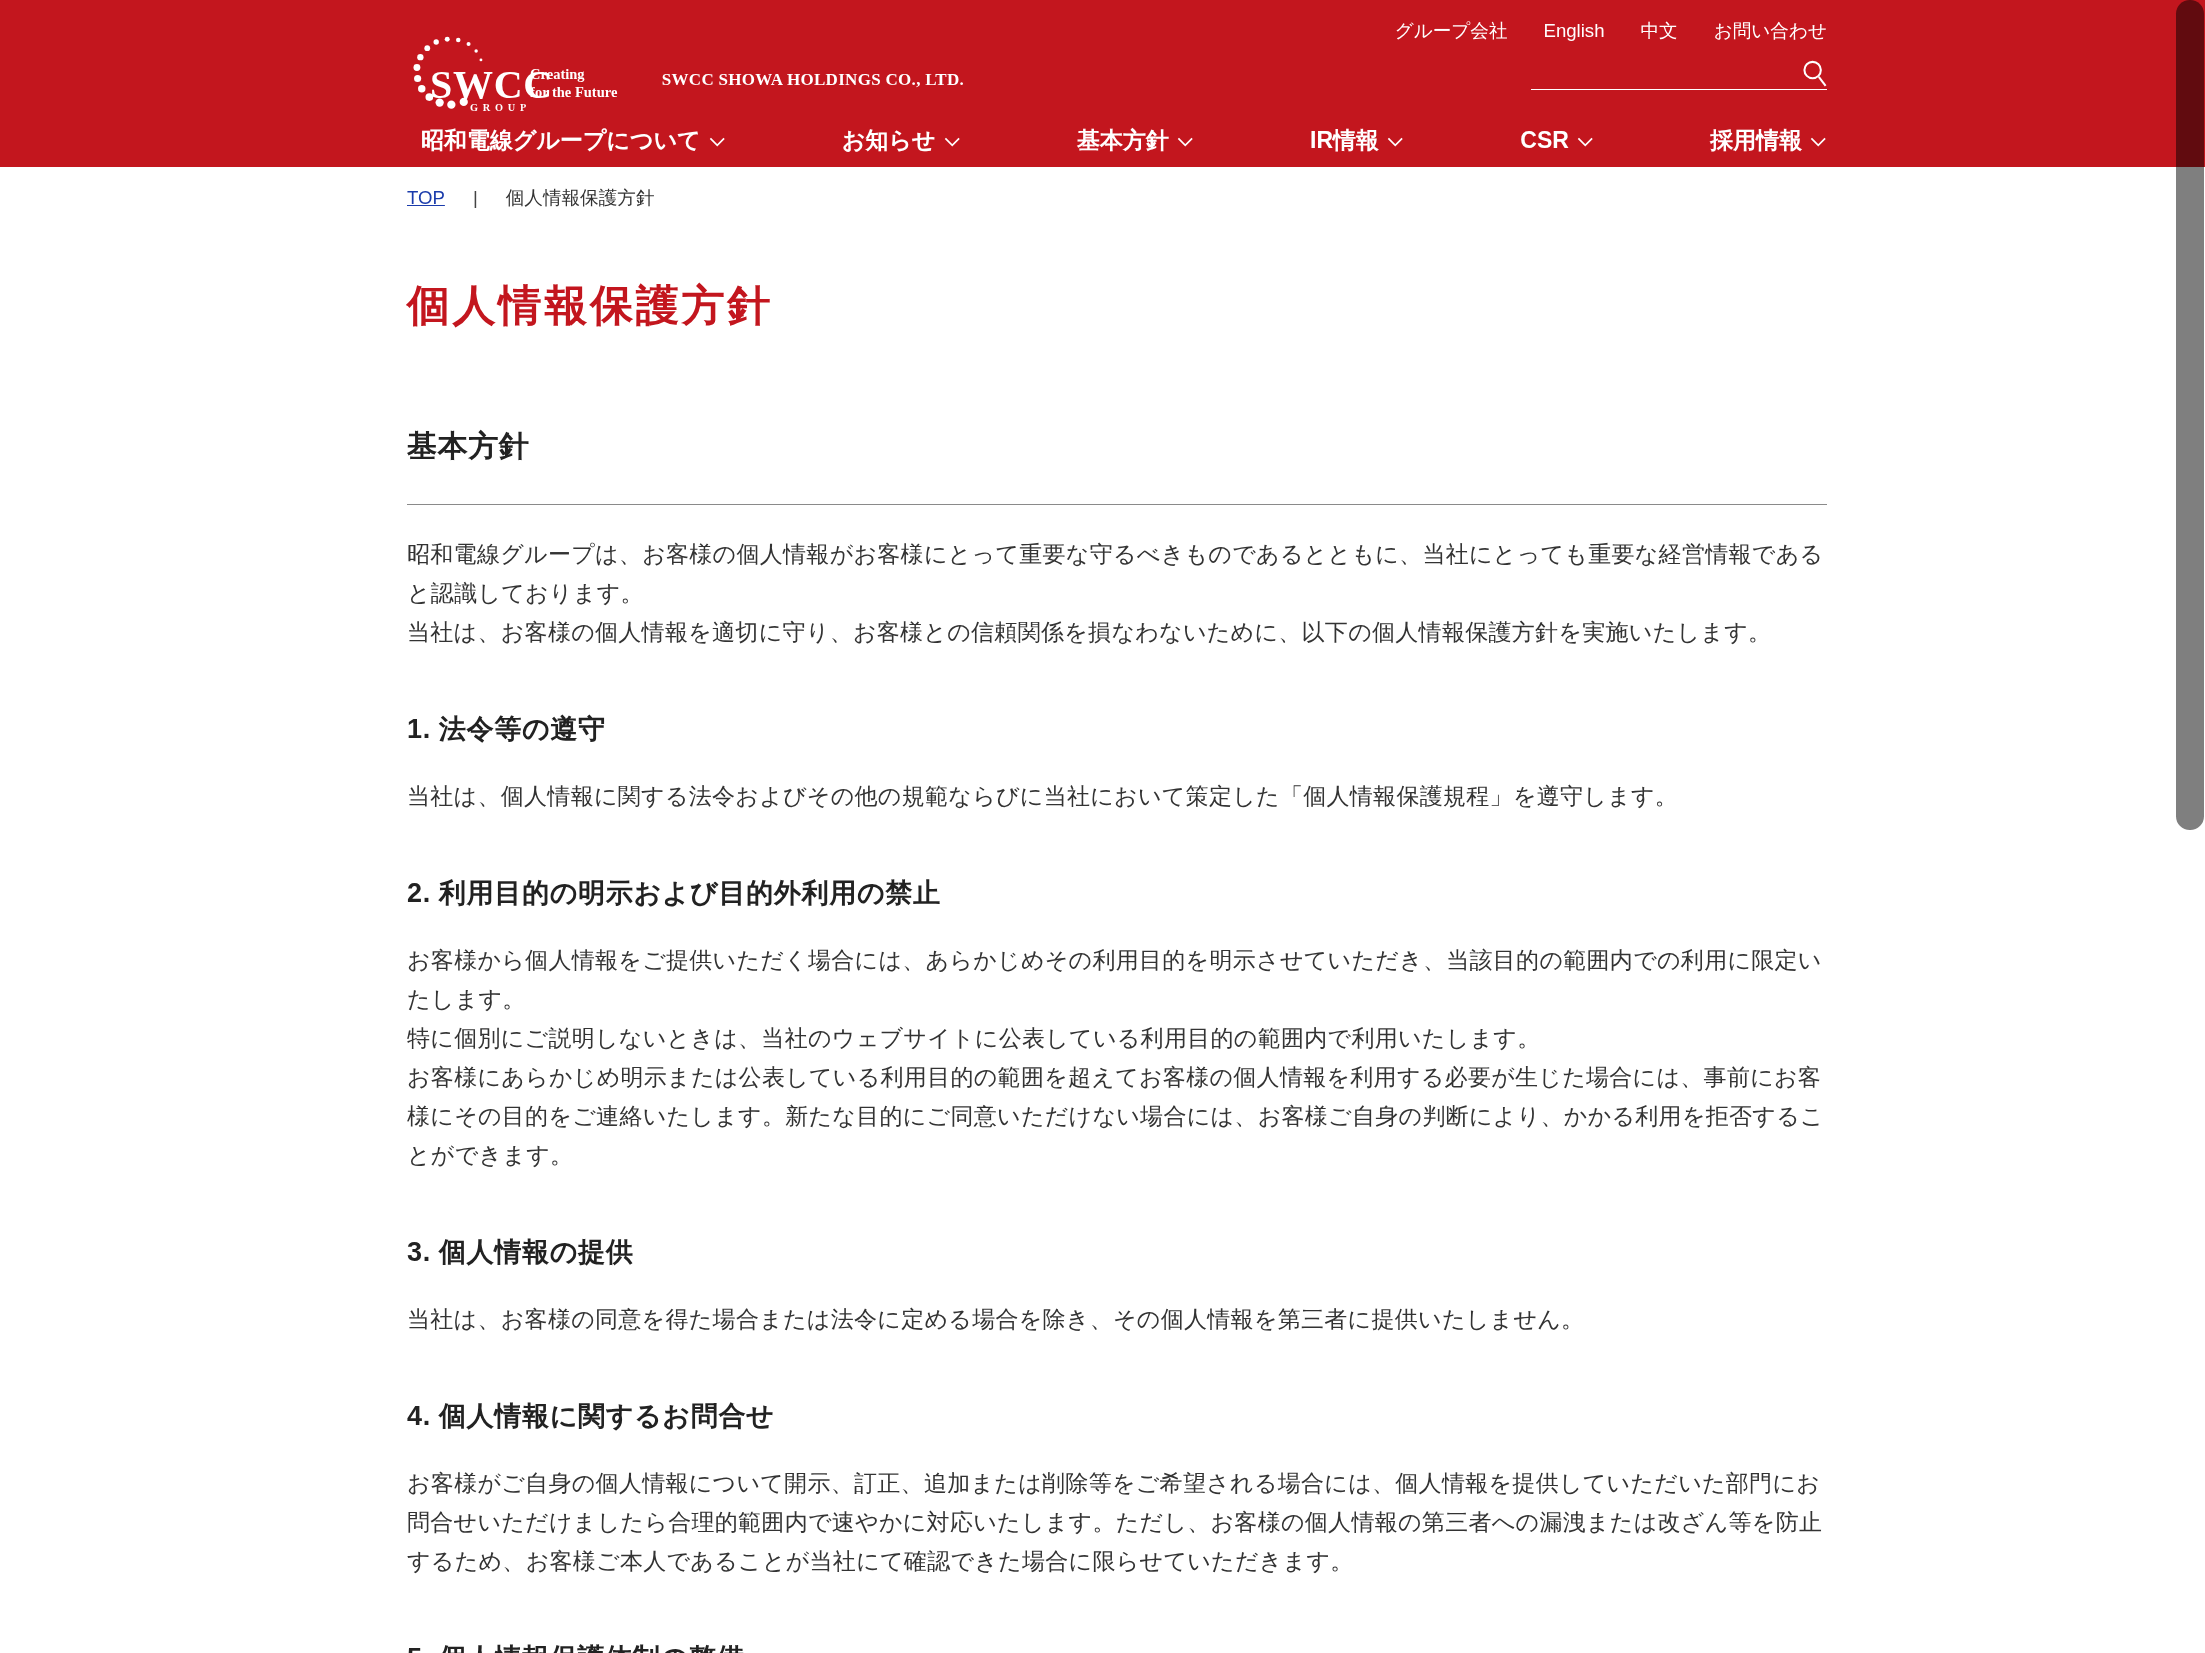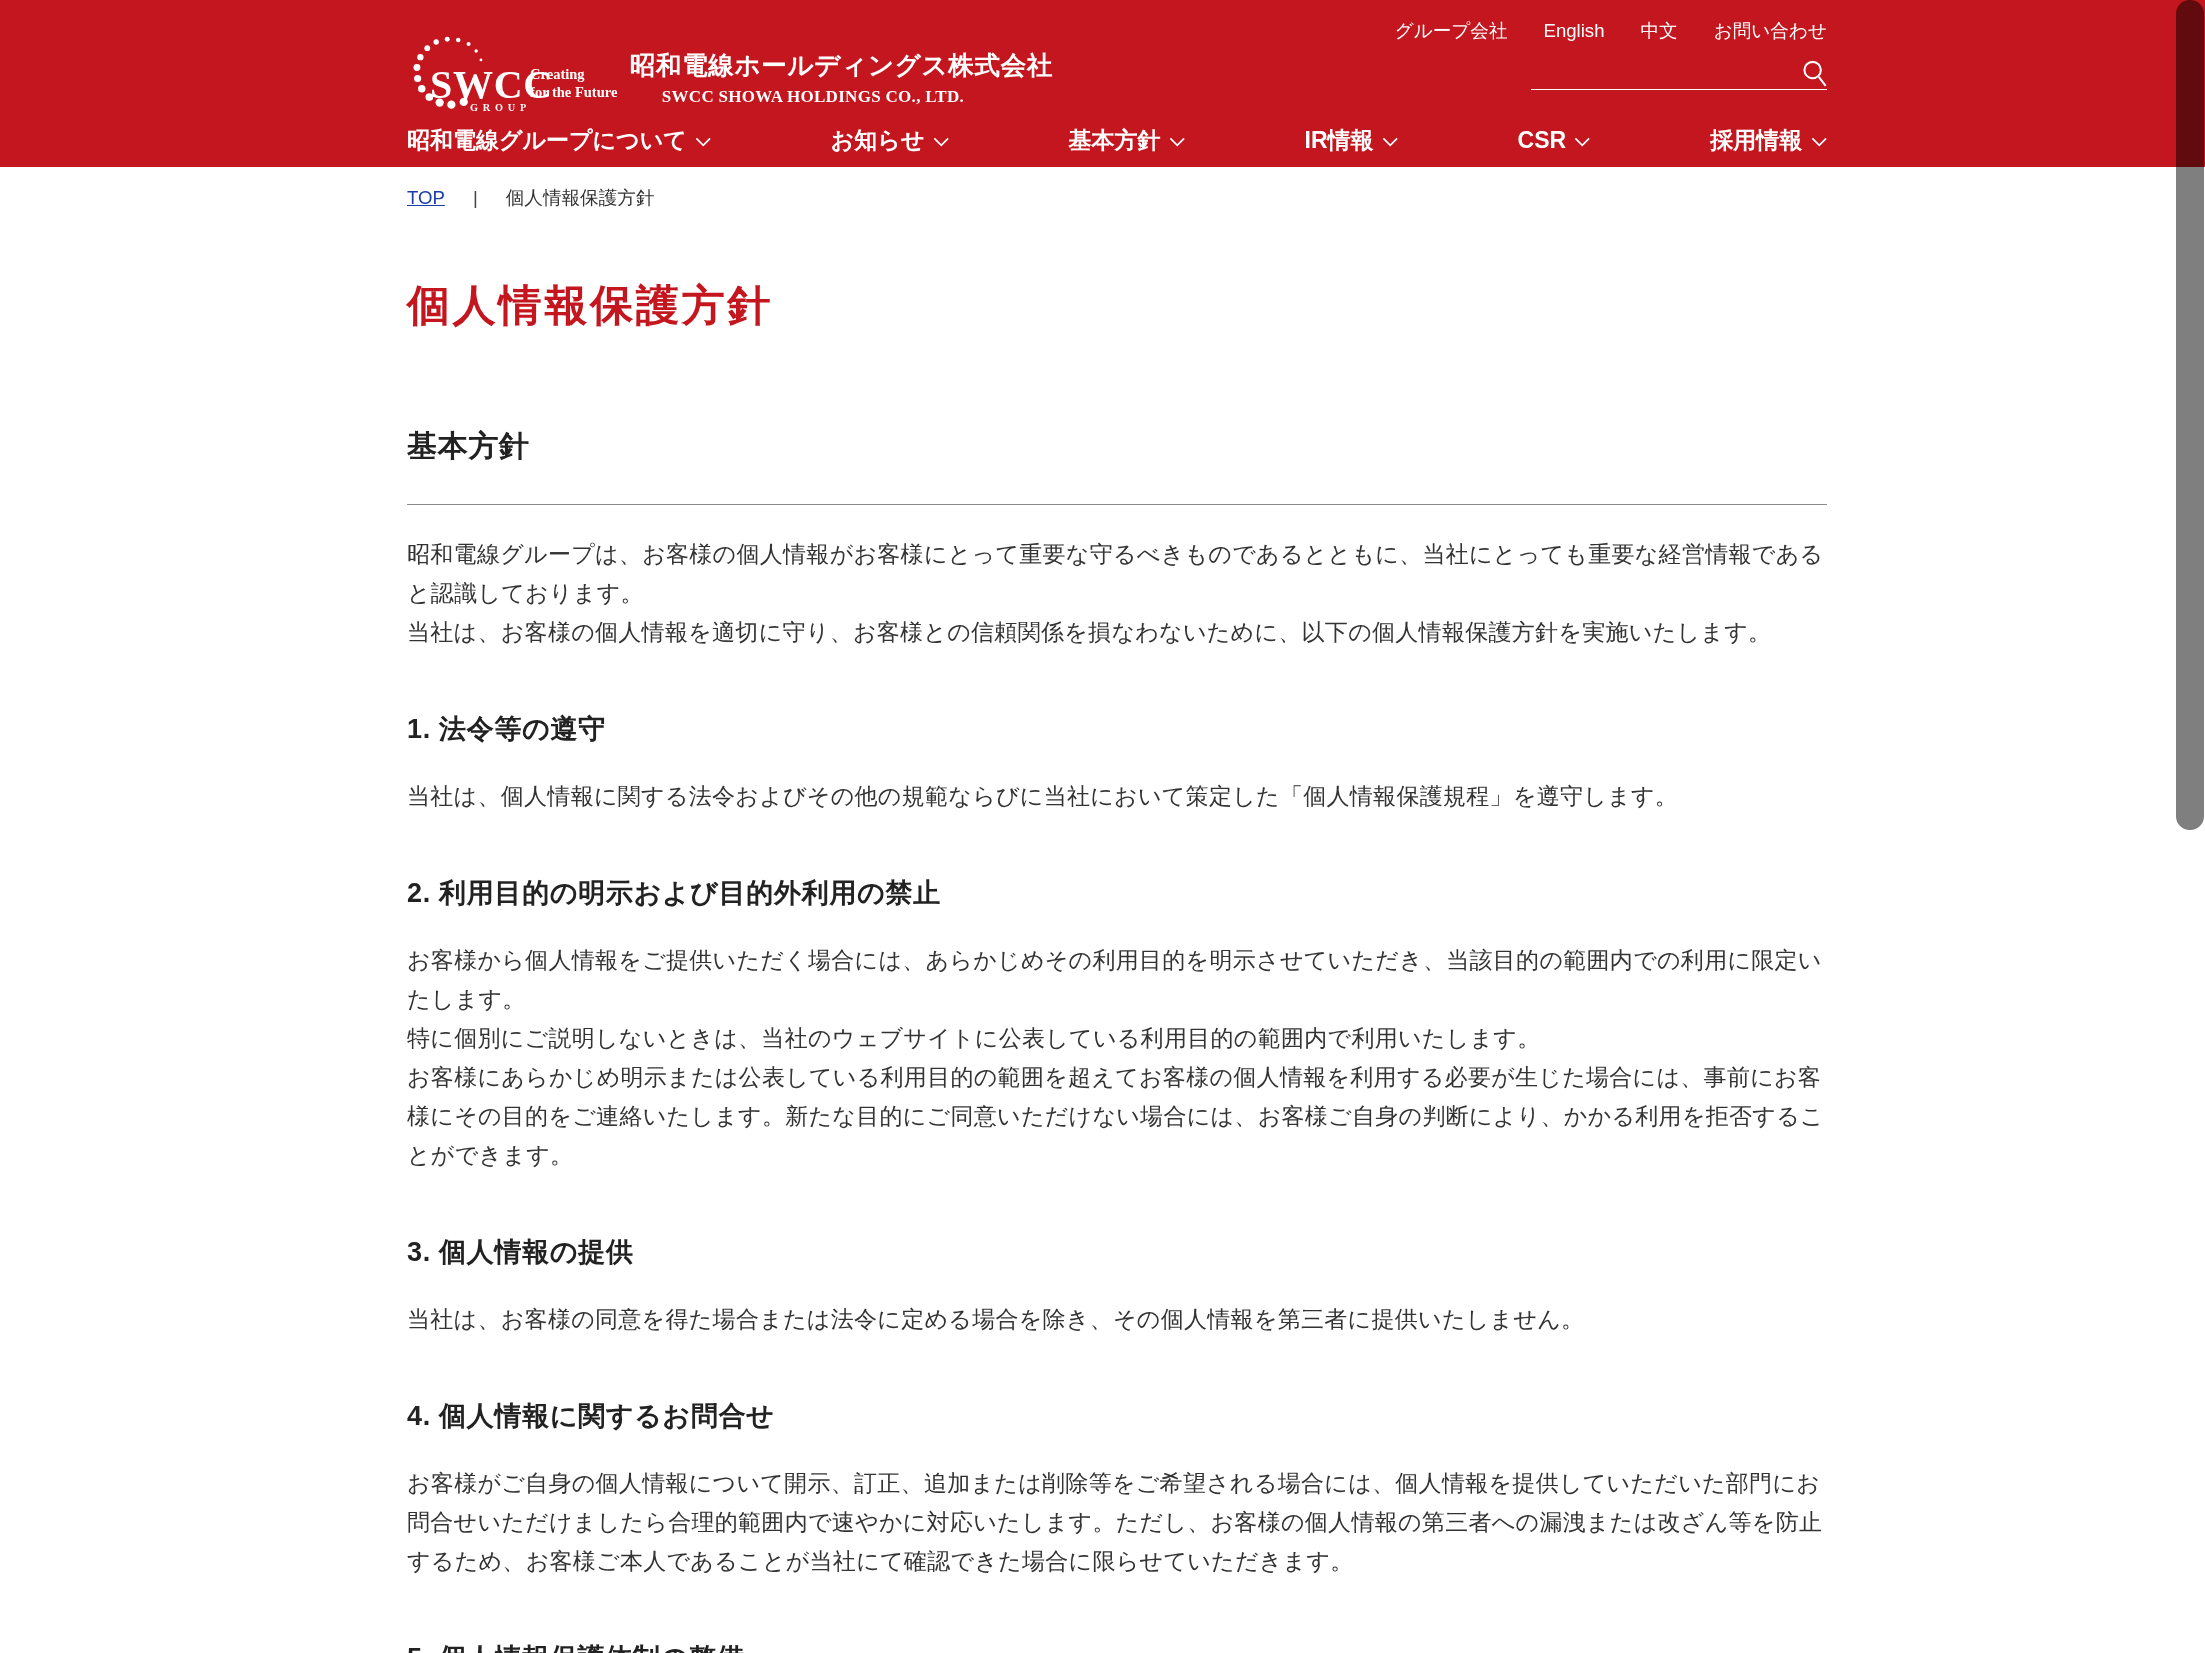--- a/index.html
+++ b/index.html
@@ -25,21 +25,21 @@
 
   .search-box { position: absolute; top: 54px; right: 0; width: 296px; height: 36px;
                 border-bottom: 1.4px solid #fff; display: flex; align-items: flex-end; }
   .search-input { flex: 1; background: transparent; border: none; outline: none; color: #fff;
                   font-size: 18px; height: 30px; font-family: inherit; }
   .search-icon { width: 26px; height: 29px; margin-bottom: 1.4px; cursor: pointer; }
 
   .main-nav { position: absolute; left: 0; right: 0; bottom: 11px; display: flex;
               justify-content: space-between; align-items: center; }
   .nav-item { display: flex; align-items: center; gap: 8.3px; color: #fff; font-size: 23px;
-              font-weight: 600; cursor: pointer; white-space: nowrap; }
+              font-weight: 600; cursor: pointer; white-space: nowrap; margin-left: 14px; }
   .chev { width: 16.5px; height: 10.3px; margin-top: 2.8px; }
 
   
   .scrollbar-thumb { position: absolute; top: 0; right: 1.4px; width: 27.6px; height: 830px;
                      border-radius: 13.8px; background: rgba(0,0,0,0.5); z-index: 50; }
 
   
   .content { width: 1420px; margin-left: 407px; }
 
   .breadcrumb { margin-top: 18px; display: flex; align-items: center; gap: 28px; font-size: 18.6px; }
@@ -83,21 +83,20 @@
             <circle cx="100" cy="29" r="2.5"></circle>
             <circle cx="107" cy="42" r="2.1"></circle>
           </g>
         </svg>
         <span class="logo-swcc">SWCC</span>
         <span class="logo-group">GROUP</span>
       </div>
       <div class="logo-tagline" style="white-space: pre-line;">Creating
 for the Future</div>
       <div class="logo-names">
-        <div class="logo-name-ja">昭和電線ホールディングス株式会社</div>
         <div class="logo-name-en">SWCC SHOWA HOLDINGS CO., LTD.</div>
       </div>
     </div>
 
     <div class="utility-row">
       <span class="utility-link">グループ会社</span>
       <span class="utility-link">English</span>
       <span class="utility-link">中文</span>
       <span class="utility-link">お問い合わせ</span>
     </div>

